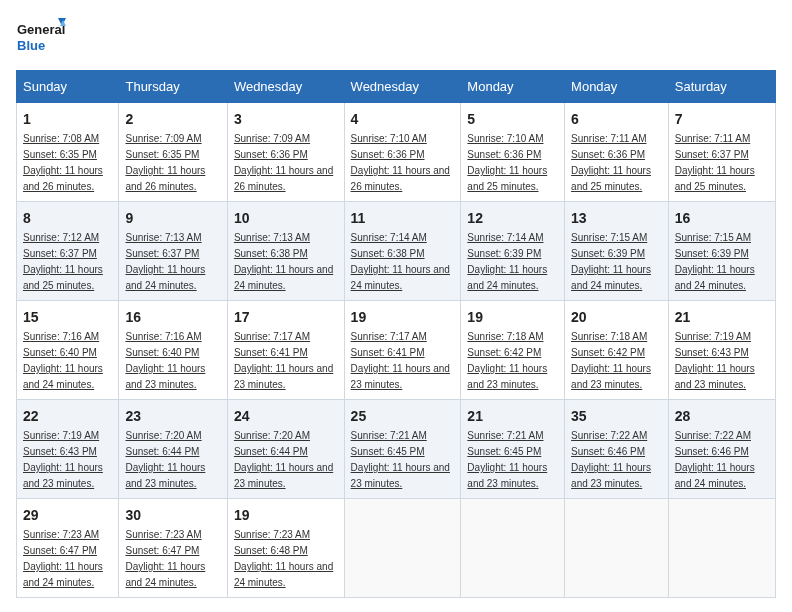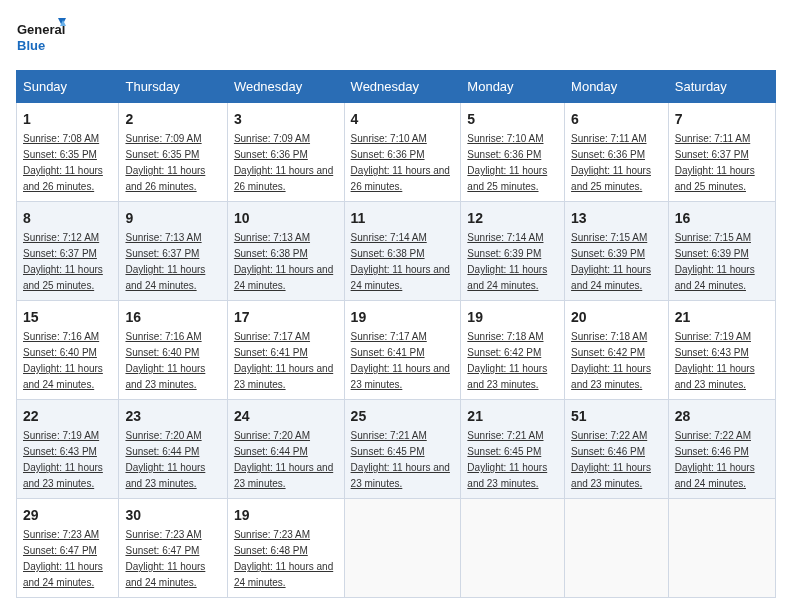--- a/index.html
+++ b/index.html
@@ -137,21 +137,21 @@
         <td><span class="day-num">19</span><span class="day-info">Sunrise: 7:18 AM<br>Sunset: 6:42 PM<br>Daylight: 11 hours and 23 minutes.</span></td>
         <td><span class="day-num">20</span><span class="day-info">Sunrise: 7:18 AM<br>Sunset: 6:42 PM<br>Daylight: 11 hours and 23 minutes.</span></td>
         <td><span class="day-num">21</span><span class="day-info">Sunrise: 7:19 AM<br>Sunset: 6:43 PM<br>Daylight: 11 hours and 23 minutes.</span></td>
       </tr>
       <tr>
         <td><span class="day-num">22</span><span class="day-info">Sunrise: 7:19 AM<br>Sunset: 6:43 PM<br>Daylight: 11 hours and 23 minutes.</span></td>
         <td><span class="day-num">23</span><span class="day-info">Sunrise: 7:20 AM<br>Sunset: 6:44 PM<br>Daylight: 11 hours and 23 minutes.</span></td>
         <td><span class="day-num">24</span><span class="day-info">Sunrise: 7:20 AM<br>Sunset: 6:44 PM<br>Daylight: 11 hours and 23 minutes.</span></td>
         <td><span class="day-num">25</span><span class="day-info">Sunrise: 7:21 AM<br>Sunset: 6:45 PM<br>Daylight: 11 hours and 23 minutes.</span></td>
         <td><span class="day-num">21</span><span class="day-info">Sunrise: 7:21 AM<br>Sunset: 6:45 PM<br>Daylight: 11 hours and 23 minutes.</span></td>
-        <td><span class="day-num">51</span><span class="day-info">Sunrise: 7:22 AM<br>Sunset: 6:46 PM<br>Daylight: 11 hours and 23 minutes.</span></td>
+        <td><span class="day-num">35</span><span class="day-info">Sunrise: 7:22 AM<br>Sunset: 6:46 PM<br>Daylight: 11 hours and 23 minutes.</span></td>
         <td><span class="day-num">28</span><span class="day-info">Sunrise: 7:22 AM<br>Sunset: 6:46 PM<br>Daylight: 11 hours and 24 minutes.</span></td>
       </tr>
       <tr>
         <td><span class="day-num">29</span><span class="day-info">Sunrise: 7:23 AM<br>Sunset: 6:47 PM<br>Daylight: 11 hours and 24 minutes.</span></td>
         <td><span class="day-num">30</span><span class="day-info">Sunrise: 7:23 AM<br>Sunset: 6:47 PM<br>Daylight: 11 hours and 24 minutes.</span></td>
         <td><span class="day-num">19</span><span class="day-info">Sunrise: 7:23 AM<br>Sunset: 6:48 PM<br>Daylight: 11 hours and 24 minutes.</span></td>
         <td class="empty-cell">&nbsp;</td>
         <td class="empty-cell">&nbsp;</td>
         <td class="empty-cell">&nbsp;</td>
         <td class="empty-cell">&nbsp;</td>

